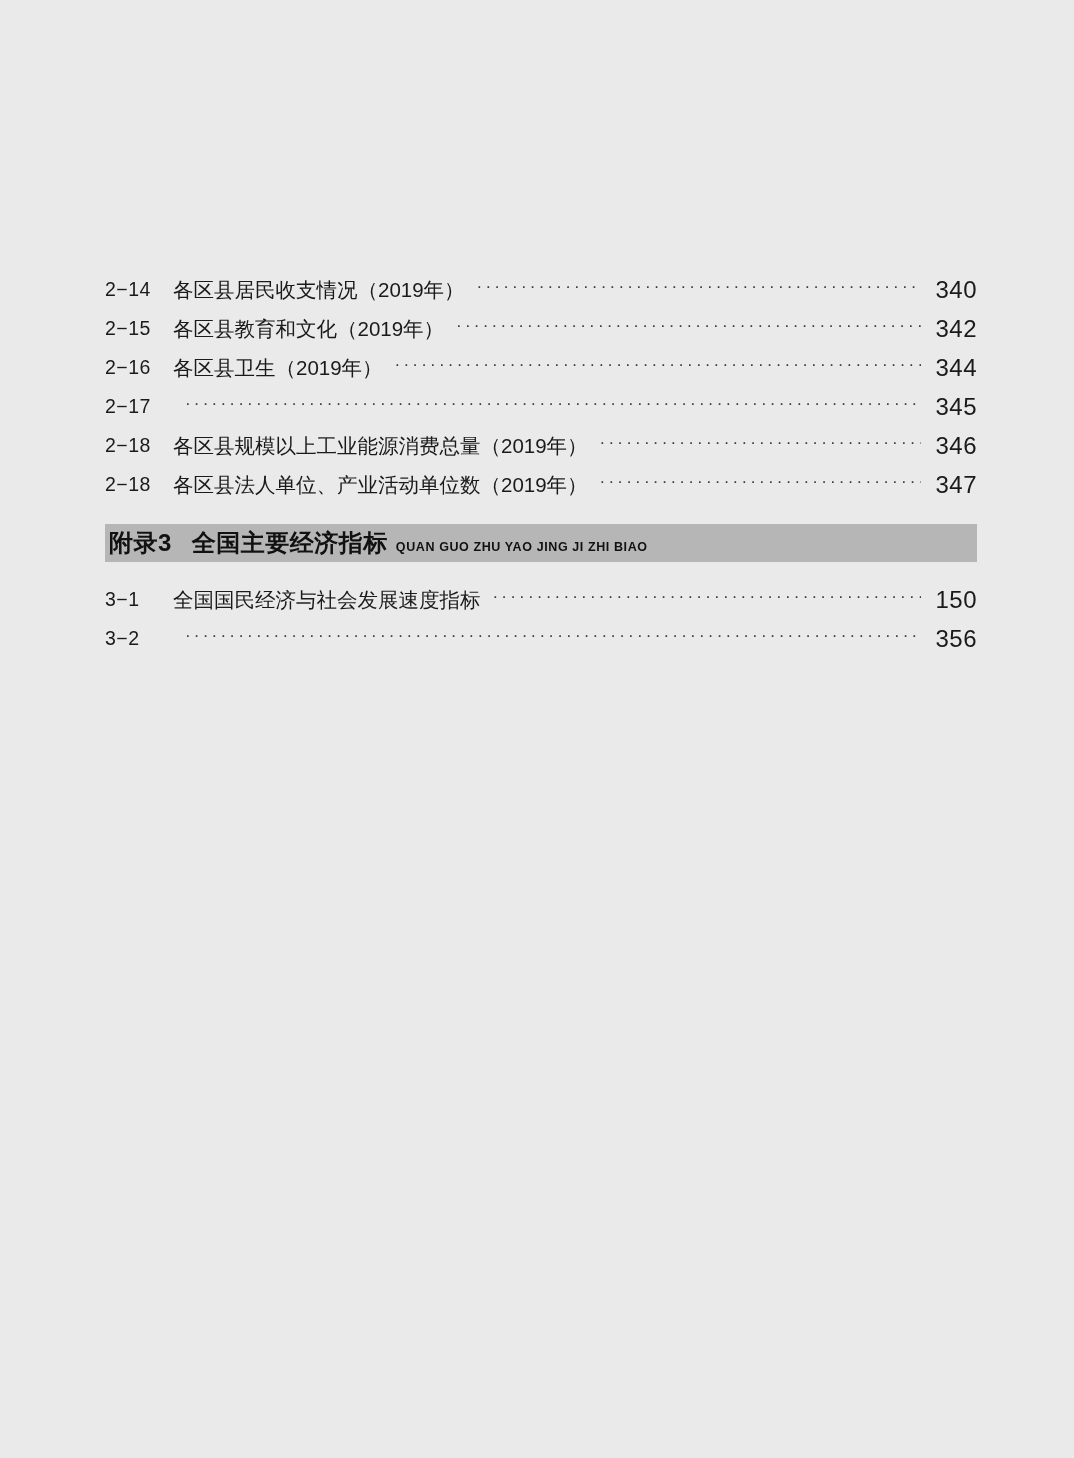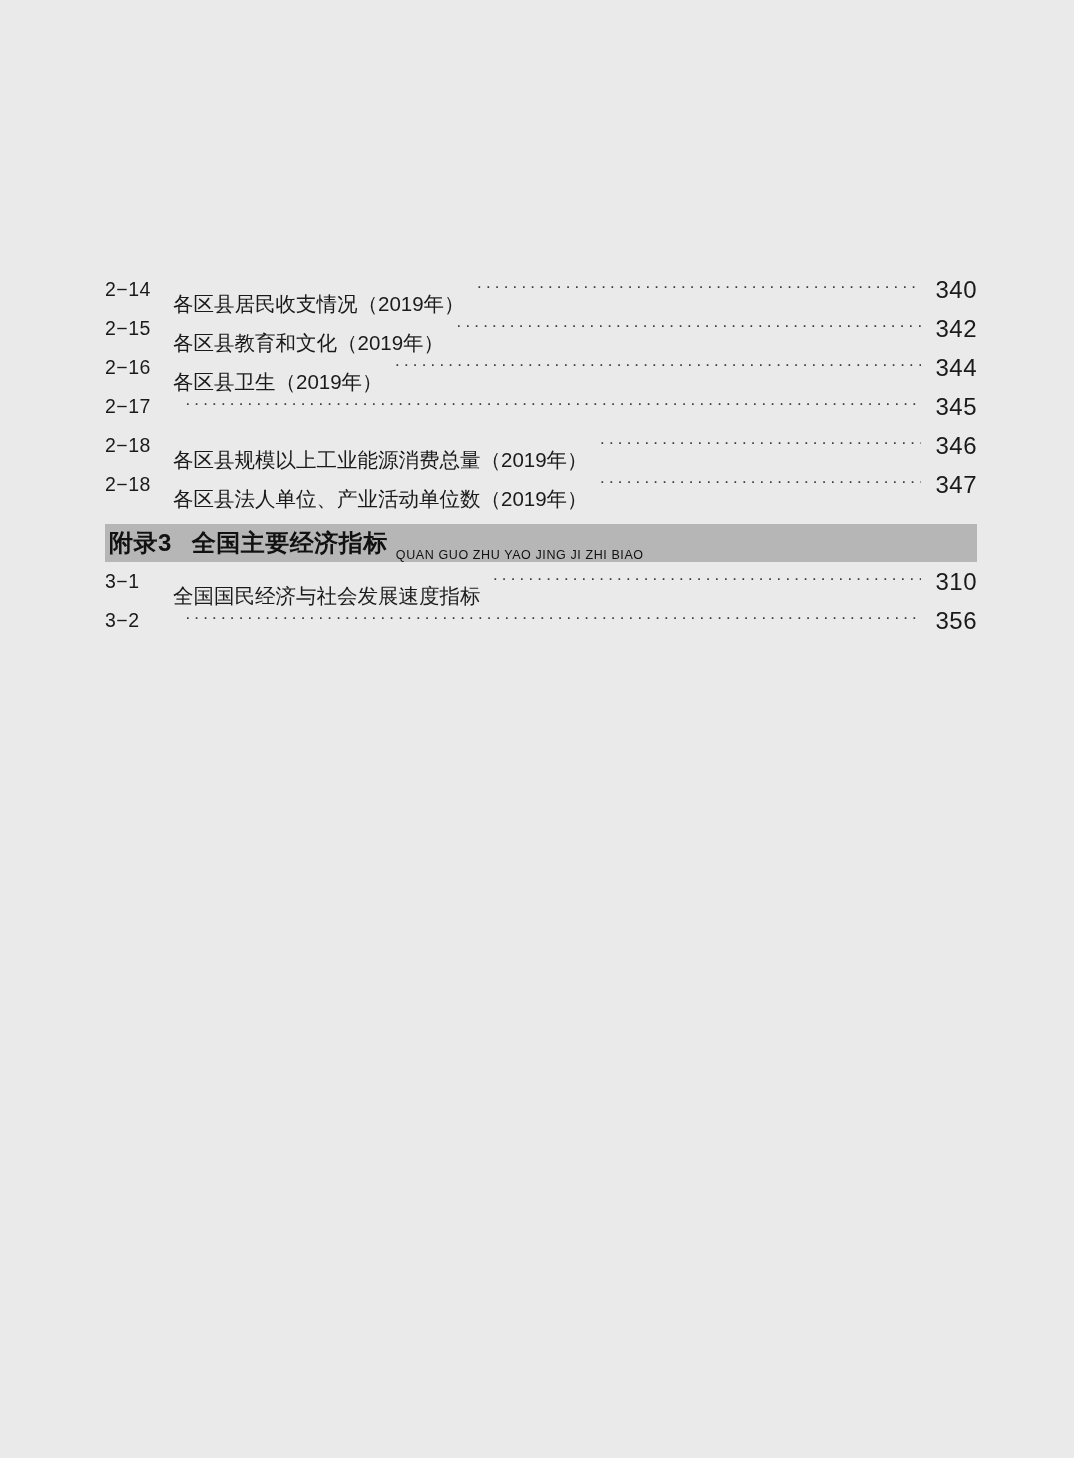--- a/index.html
+++ b/index.html
@@ -28,21 +28,21 @@
   }
 
   
   .toc-list {
     margin: 0;
     padding: 0;
     list-style: none;
   }
   .toc-row {
     display: flex;
-    align-items: center;
+    align-items: flex-end;
     height: 39px;
     font-size: 20.5px;
     line-height: 39px;
     color: #1a1a1a;
   }
   .toc-num {
     flex: 0 0 auto;
     width: 68px;
     font-size: 19.5px;
     letter-spacing: 0.5px;
@@ -70,45 +70,46 @@
     width: 46px;
     text-align: right;
     font-size: 24px;
     letter-spacing: 0.5px;
   }
 
   
   .section-band {
     position: relative;
     margin-top: 20px;
+    margin-bottom: 18px;
     height: 38px;
     background: #b6b6b6;
     display: flex;
     align-items: center;
     padding-left: 4px;
     width: 872px;
     box-sizing: border-box;
   }
   .section-band .cn {
     font-size: 24px;
     font-weight: bold;
     color: #111;
     letter-spacing: 0.5px;
   }
   .section-band .cn .app {
     margin-right: 20px;
   }
   .section-band .py {
     font-size: 12.5px;
-    font-weight: normal;
+    font-weight: bold;
     color: #111;
     letter-spacing: 0.6px;
     margin-left: 8px;
     position: relative;
-    top: 12px;
+    top: 4px;
   }
 </style>
 </head>
 <body>
 
 <div class="page">
   <div class="content">
 
     <ul class="toc-list">
       <li class="toc-row">
@@ -153,21 +154,21 @@
         <span class="app">附录3</span><span>全国主要经济指标</span>
       </span>
       <span class="py">QUAN GUO ZHU YAO JING JI ZHI BIAO</span>
     </div>
 
     <ul class="toc-list">
       <li class="toc-row">
         <span class="toc-num">3−1</span>
         <span class="toc-title">全国国民经济与社会发展速度指标</span>
         <span class="toc-dots">·······························································································································································</span>
-        <span class="toc-page">310</span>
+        <span class="toc-page">150</span>
       </li>
       <li class="toc-row">
         <span class="toc-num">3−2</span>
         <span class="toc-dots">·······························································································································································</span>
         <span class="toc-page">356</span>
       </li>
     </ul>
 
   </div>
 </div>

